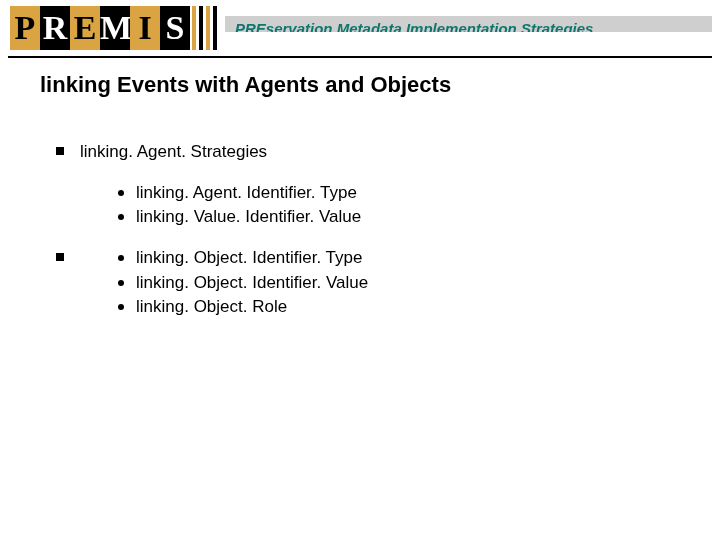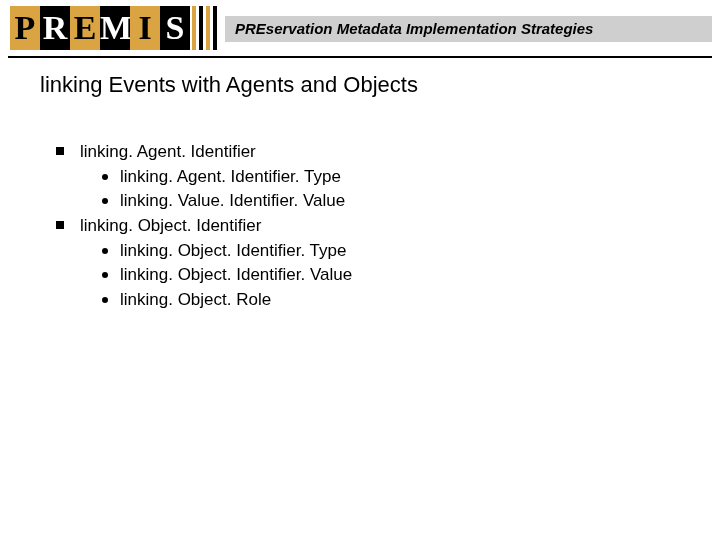--- a/index.html
+++ b/index.html
@@ -62,23 +62,23 @@
     margin-right: 3px;
     background: #000;
   }
   .logo-bars span:nth-child(1){ background:#d9a441; }
   .logo-bars span:nth-child(3){ background:#d9a441; }
   .tagline-strip {
     position: absolute;
     left: 225px;
     right: 8px;
     top: 16px;
-    height: 26px;
+    height: 16px;
     background: #cfcfcf;
-    color: #000000;
+    color: #0f766e;
     font-family: Verdana, Geneva, sans-serif;
     font-weight: bold;
     font-style: italic;
     font-size: 15px;
     line-height: 26px;
     padding-left: 10px;
     box-sizing: border-box;
     white-space: nowrap;
     overflow: hidden;
   }
@@ -86,21 +86,21 @@
     position: absolute;
     left: 8px;
     right: 8px;
     top: 56px;
     border-top: 2px solid #000;
   }
   .title {
     position: absolute;
     left: 40px;
     top: 72px;
-    font-weight: normal;
+    font-weight: bold;
     font-size: 22px;
     color: #000;
   }
   .content {
     position: absolute;
     left: 52px;
     top: 140px;
     right: 40px;
     font-size: 17px;
     line-height: 1.45;
@@ -119,21 +119,21 @@
     content: "";
     position: absolute;
     left: 4px;
     top: 7px;
     width: 8px;
     height: 8px;
     background: #000;
   }
   ul.sub {
     list-style: none;
-    margin: 0;
+    margin: 16px;
     padding: 0 0 0 18px;
   }
   ul.sub > li {
     position: relative;
     padding-left: 22px;
     margin: 0;
   }
   ul.sub > li::before {
     content: "";
     position: absolute;
@@ -174,32 +174,31 @@
     <div class="tagline-strip">PREservation Metadata Implementation Strategies</div>
   </div>
 
   <div class="divider"></div>
 
   <div class="title">linking Events with Agents and Objects</div>
 
   <div class="content">
     <ul class="top">
       <li>
-        <span>linking. Agent. Identifier</span>
+        <span>linking. Agent. Strategies</span>
         <ul class="sub">
           <li>
             <span>linking. Agent. Identifier. Type</span>
           </li>
           <li>
             <span>linking. Value. Identifier. Value</span>
           </li>
         </ul>
       </li>
       <li>
-        <span>linking. Object. Identifier</span>
         <ul class="sub">
           <li>
             <span>linking. Object. Identifier. Type</span>
           </li>
           <li>
             <span>linking. Object. Identifier. Value</span>
           </li>
           <li>
             <span>linking. Object. Role</span>
           </li>

